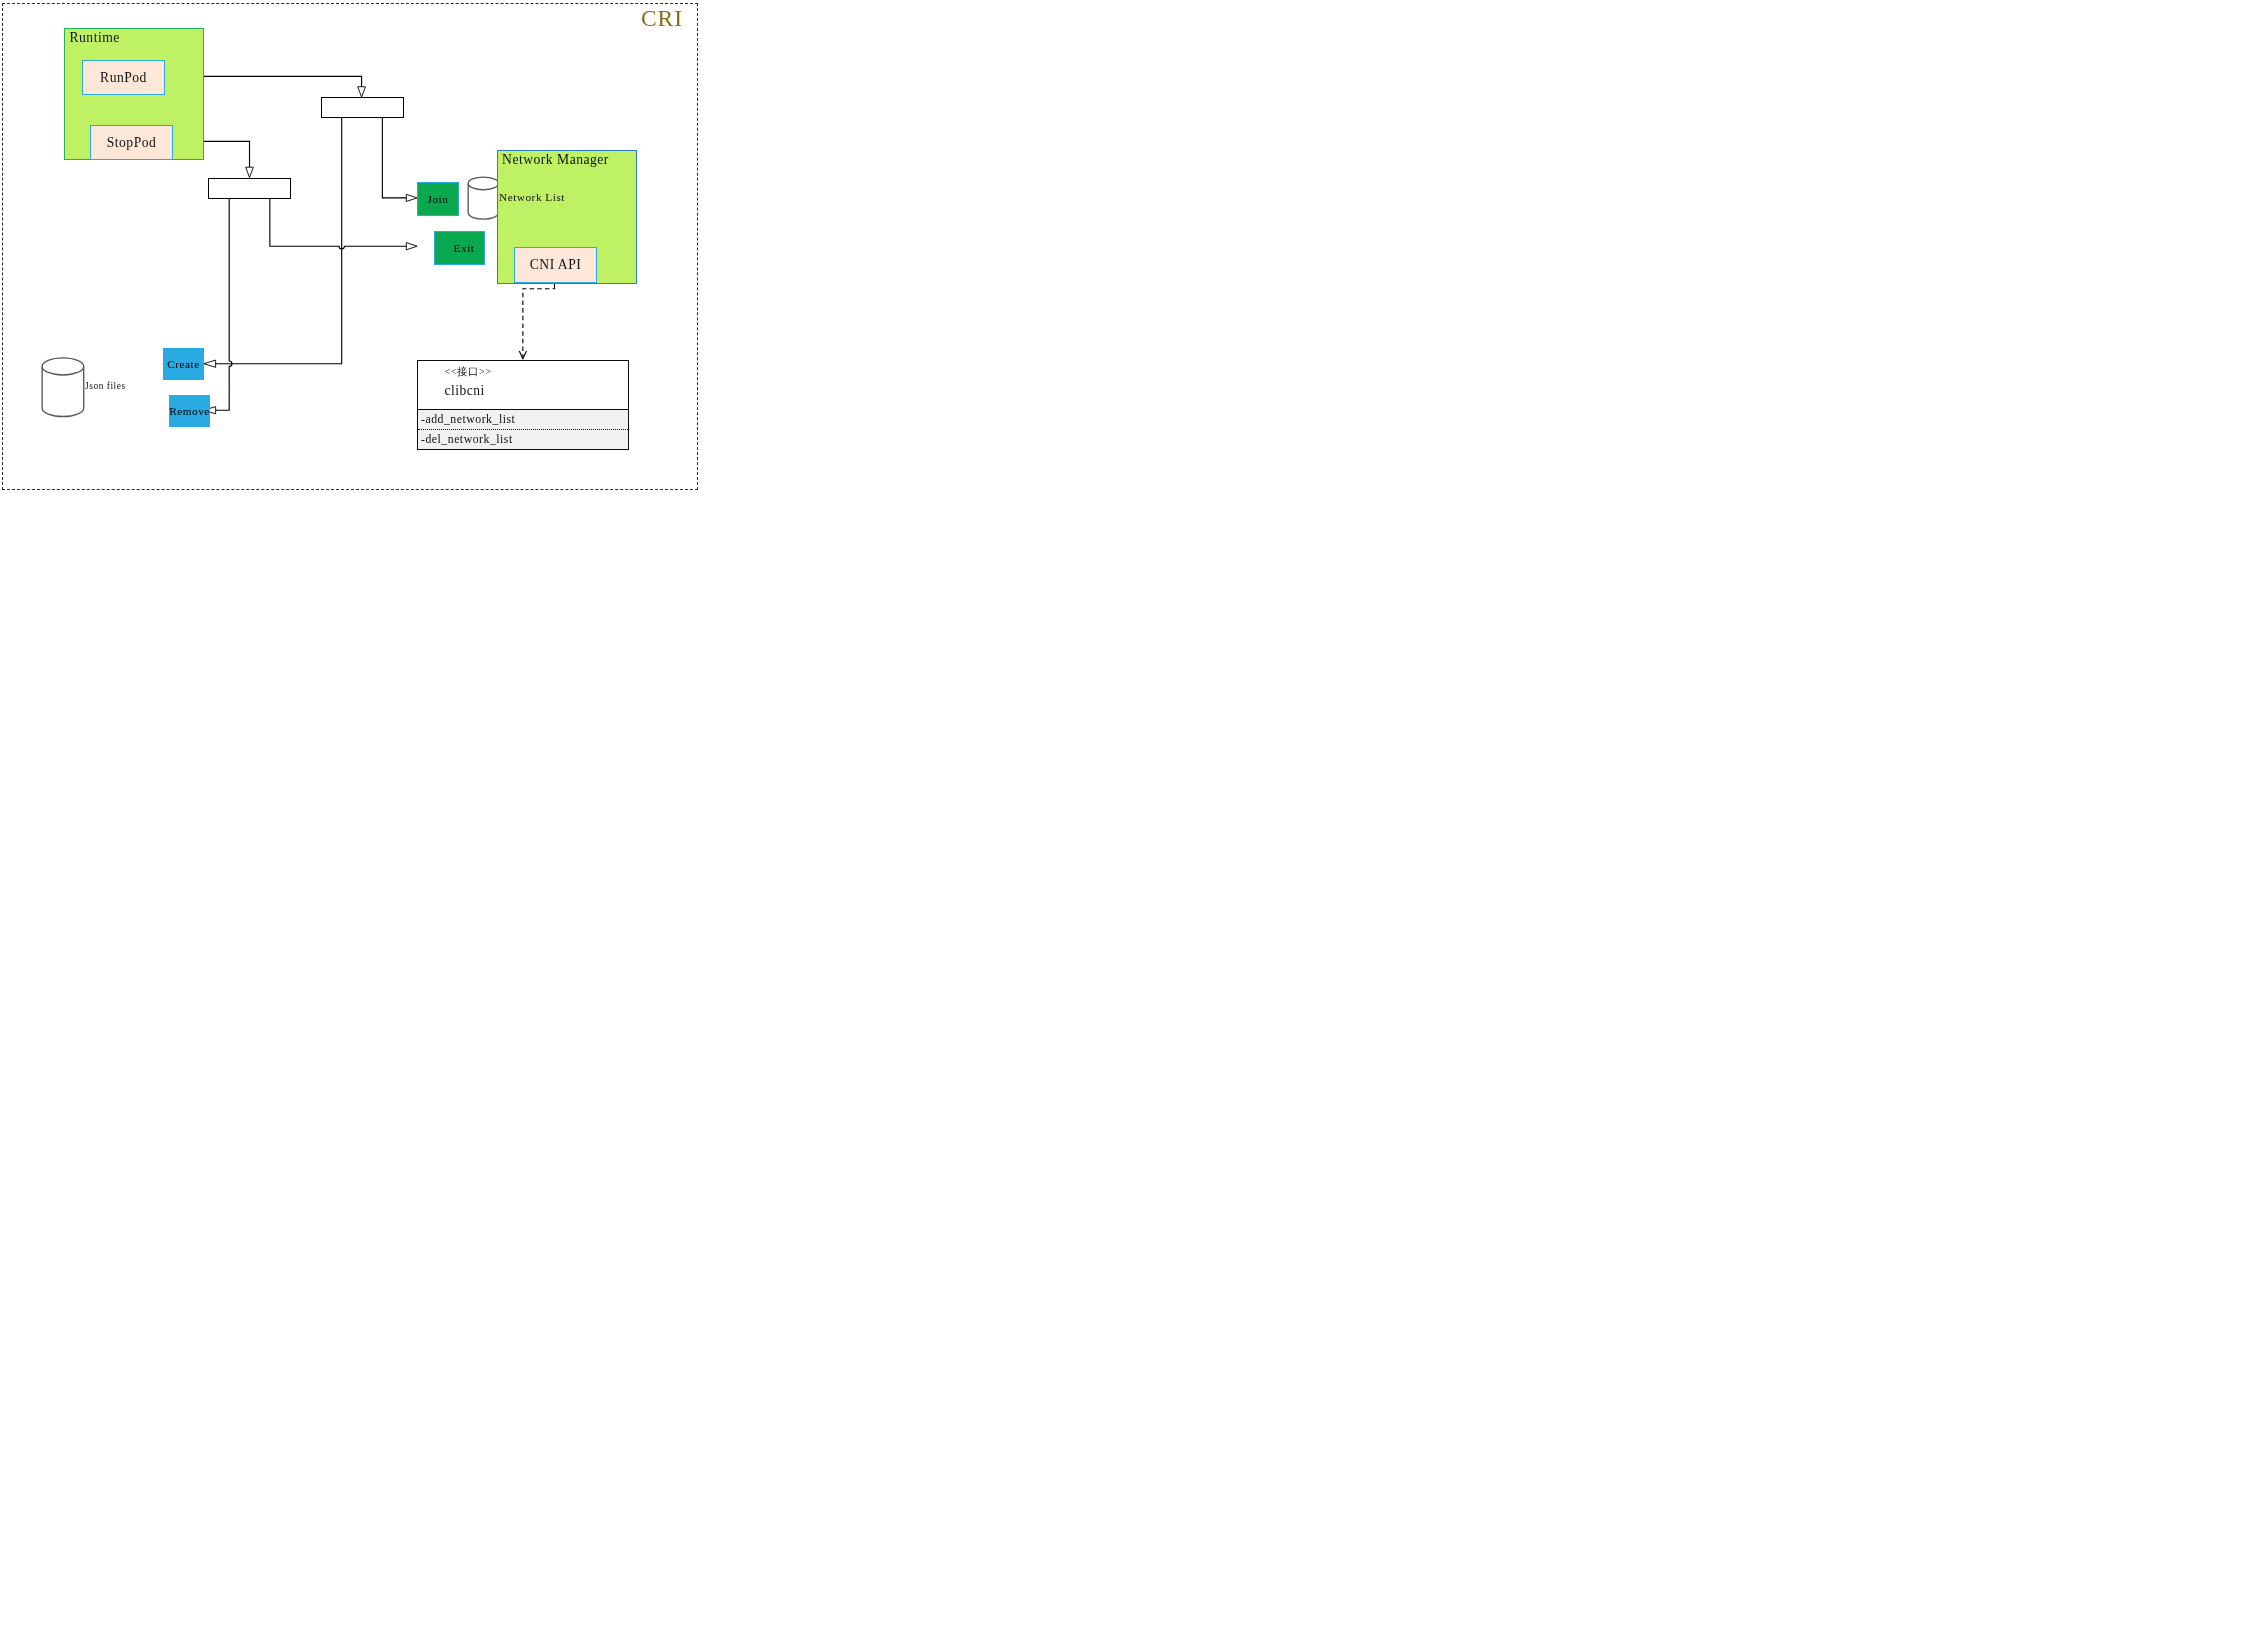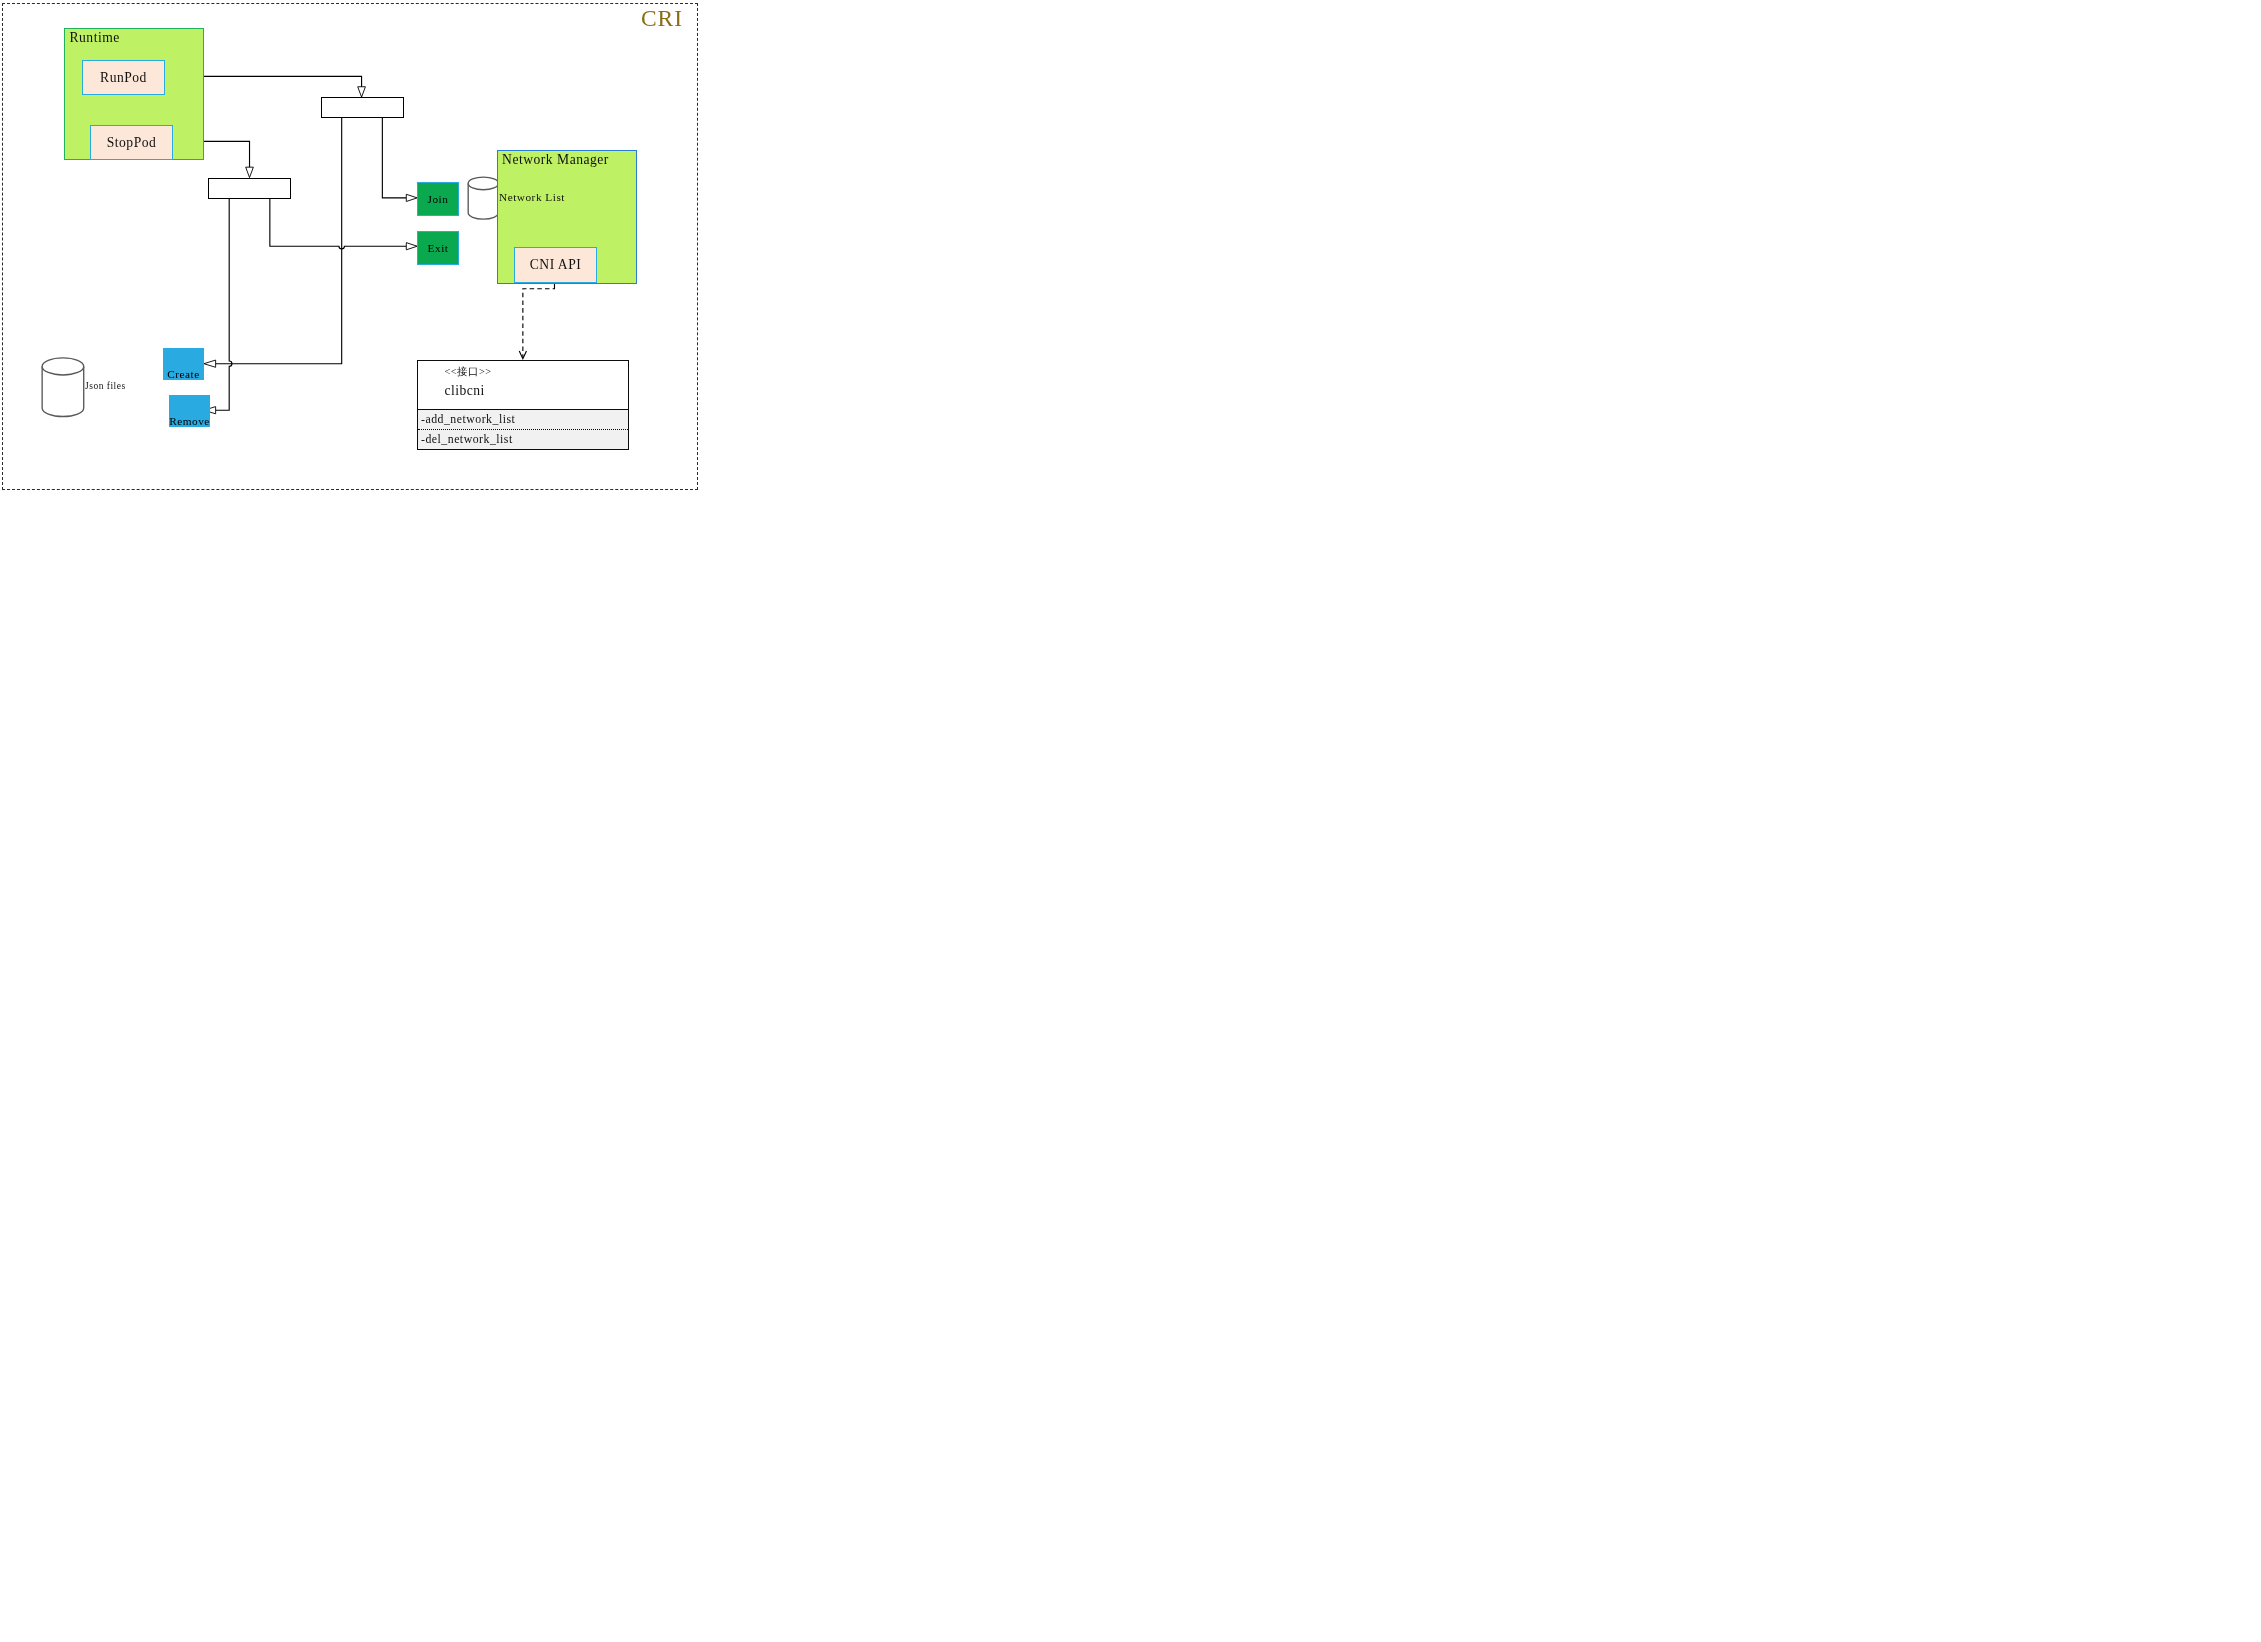--- a/index.html
+++ b/index.html
@@ -31,23 +31,23 @@
 
   .fork-bar{position:absolute;background:#fff;border:1.1px solid #000;}
   #fork-bar-1{left:321px;top:97px;width:81px;height:19px;}
   #fork-bar-2{left:208px;top:178px;width:81px;height:19px;}
 
   .action-node{
     position:absolute;display:flex;align-items:center;justify-content:center;
     font-size:11.3px;letter-spacing:0.5px;color:#000;
   }
   .green-node{background:#0aa84f;border:0.7px solid #29abe2;justify-content:center;}
-  .blue-node{background:#29abe2;border:none;align-items:flex-end;}
+  .blue-node{background:#29abe2;border:none;}
   #join-node{left:417px;top:182px;width:40px;height:32px;}
-  #exit-node{left:417px;top:231px;width:40px;height:32px;}
+  #exit-node{left:434px;top:231px;width:40px;height:32px;padding-left:9px;}
   #create-node{left:163px;top:348px;width:41px;height:32px;}
   #remove-node{left:169px;top:395px;width:41px;height:32px;}
 
   .ds-label{position:absolute;font-size:11.3px;letter-spacing:0.5px;white-space:nowrap;}
   #network-list-label{left:499px;top:191px;}
   #json-files-label{left:85px;top:381px;font-size:9.5px;}
 
   #clibcni-box{
     position:absolute;left:417px;top:360px;width:212px;height:90px;
     border:1.1px solid #0c0c0c;background:#fff;box-sizing:border-box;

